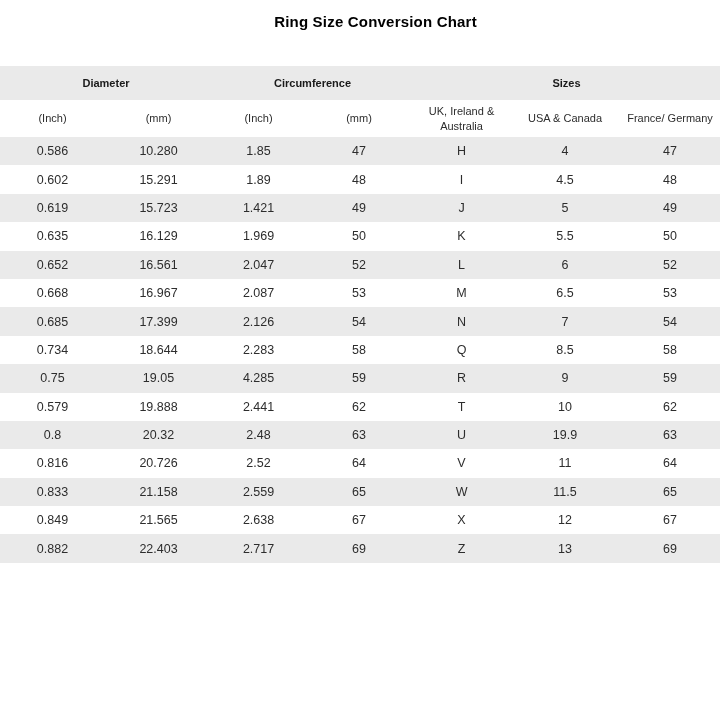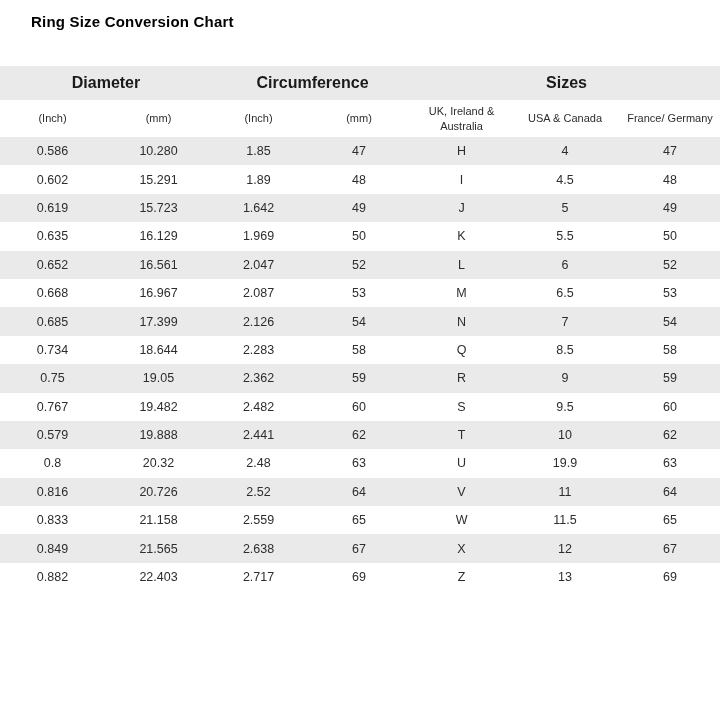--- a/index.html
+++ b/index.html
@@ -15,20 +15,21 @@
     background: var(--bg, #ffffff);
     font-family: "Liberation Sans", sans-serif;
     color: var(--body-text, #2d2d2d);
   }
   .title {
     margin: 0;
     padding-top: 12px;
     line-height: 20px;
     font-size: 15px;
     font-weight: bold;
+    text-align: center;
     color: var(--title-text, #000000);
     letter-spacing: 0.2px;
     padding-left: 31px;
   }
   table.conversion {
     width: 720px;
     margin-top: 34px;
     border-collapse: collapse;
     table-layout: fixed;
   }
@@ -40,21 +41,21 @@
   col.c6 { width: 110px; }
   col.c7 { width: 100px; }
   th, td {
     text-align: center;
     vertical-align: middle;
     padding: 0;
   }
   thead tr.group th {
     background: var(--stripe, #eaeaea);
     height: 34px;
-    font-size: 16px;
+    font-size: 11px;
     font-weight: bold;
     color: #1a1a1a;
   }
   thead tr.cols th {
     background: #ffffff;
     height: 37px;
     font-size: 11px;
     font-weight: normal;
     color: var(--body-text, #2d2d2d);
     padding: 0 6px;
@@ -115,21 +116,21 @@
           <td>15.291</td>
           <td>1.89</td>
           <td>48</td>
           <td>I</td>
           <td>4.5</td>
           <td>48</td>
         </tr>
         <tr>
           <td>0.619</td>
           <td>15.723</td>
-          <td>1.642</td>
+          <td>1.421</td>
           <td>49</td>
           <td>J</td>
           <td>5</td>
           <td>49</td>
         </tr>
         <tr>
           <td>0.635</td>
           <td>16.129</td>
           <td>1.969</td>
           <td>50</td>
@@ -169,34 +170,25 @@
           <td>18.644</td>
           <td>2.283</td>
           <td>58</td>
           <td>Q</td>
           <td>8.5</td>
           <td>58</td>
         </tr>
         <tr>
           <td>0.75</td>
           <td>19.05</td>
-          <td>2.362</td>
+          <td>4.285</td>
           <td>59</td>
           <td>R</td>
           <td>9</td>
           <td>59</td>
-        </tr>
-        <tr>
-          <td>0.767</td>
-          <td>19.482</td>
-          <td>2.482</td>
-          <td>60</td>
-          <td>S</td>
-          <td>9.5</td>
-          <td>60</td>
         </tr>
         <tr>
           <td>0.579</td>
           <td>19.888</td>
           <td>2.441</td>
           <td>62</td>
           <td>T</td>
           <td>10</td>
           <td>62</td>
         </tr>

